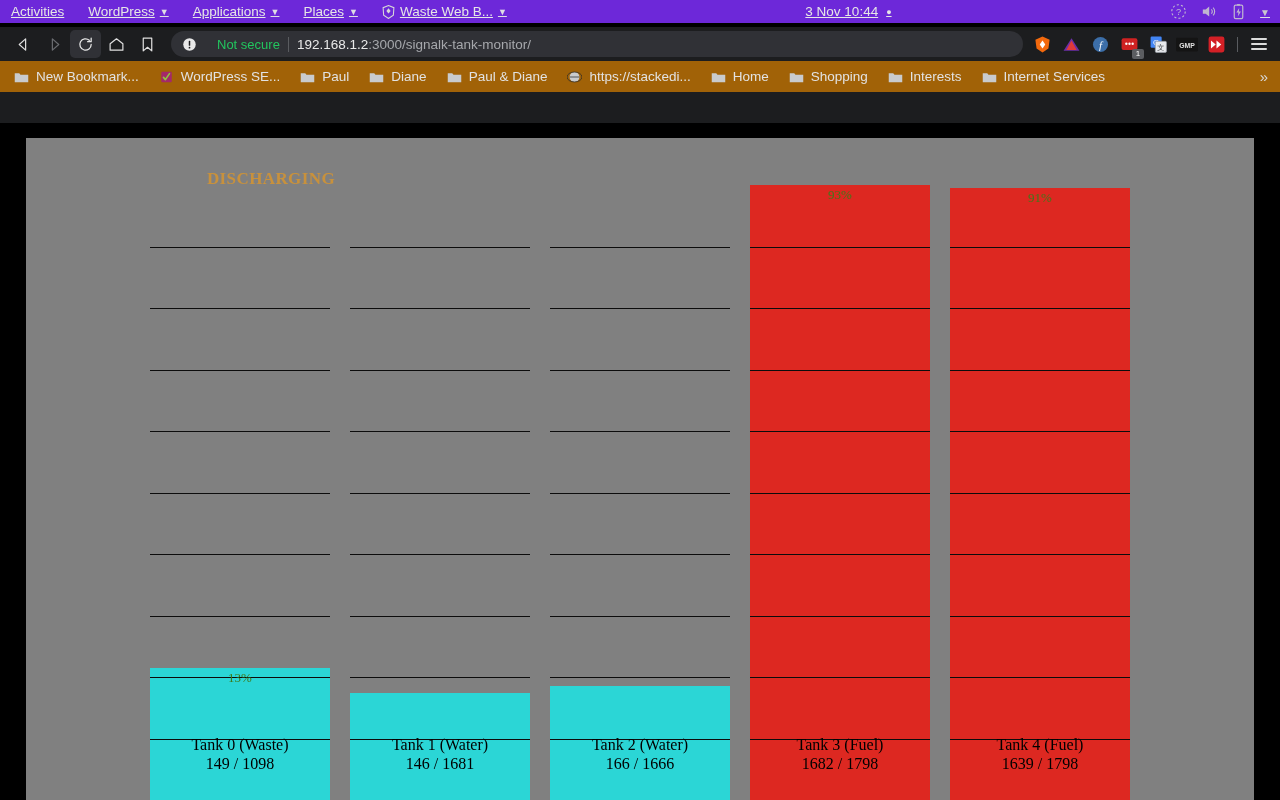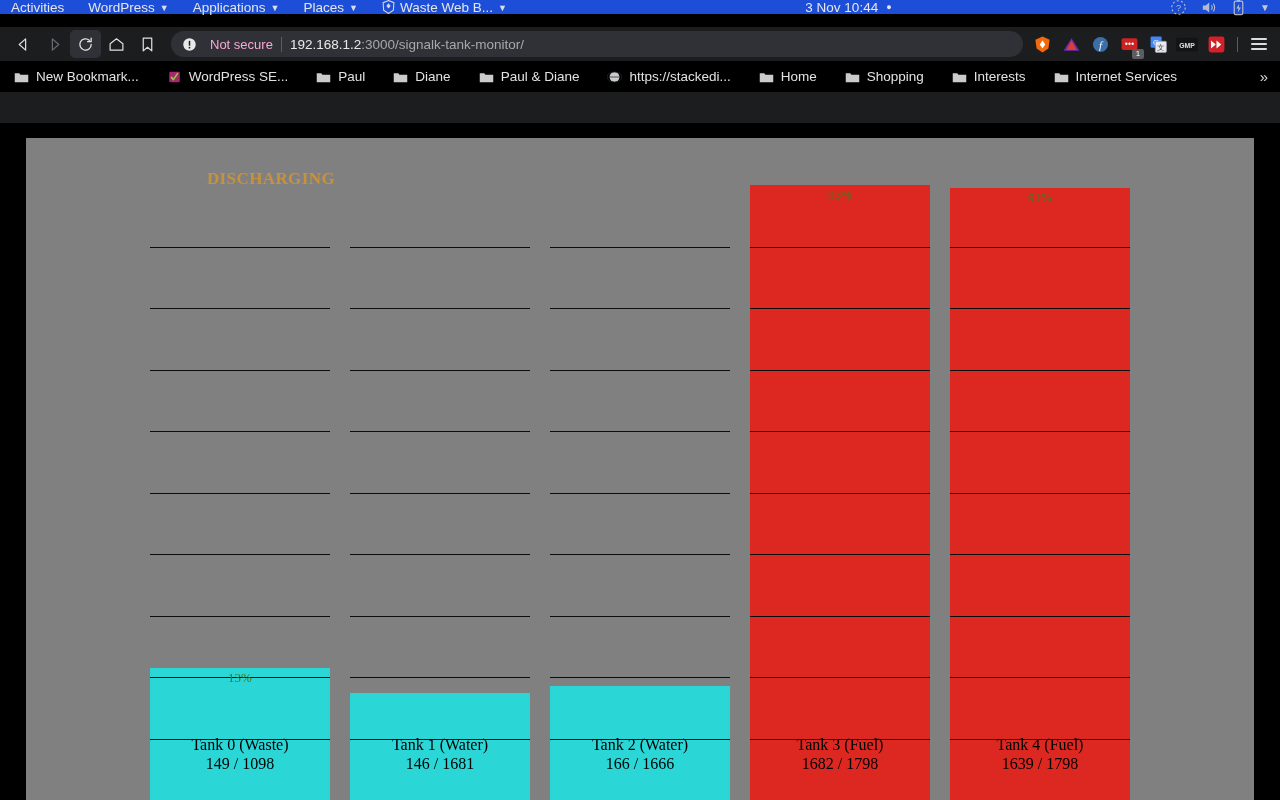--- a/index.html
+++ b/index.html
@@ -3,23 +3,23 @@
 <meta charset="utf-8">
 <style>
   html,body{margin:0;padding:0;}
   body{
     width:1280px;height:800px;overflow:hidden;background:#000;
     font-family:"Liberation Sans", sans-serif;
     -webkit-font-smoothing:antialiased;
   }
   
   .gnome-bar{
-    position:absolute;left:0;top:0;width:1280px;height:14px;
-    background:#1d4ed8;color:#e6e6e6;font-size:13.5px;
-    display:flex;align-items:center;
+    position:absolute;left:0;top:0;width:1280px;height:23px;
+    background:#6d28d9;color:#e6e6e6;font-size:13.5px;
+    display:flex;align-items:center;text-decoration:underline;
   }
   .gnome-item{display:flex;align-items:center;gap:5px;padding:0 12px;height:27px;white-space:nowrap;}
   .gnome-item.first{padding-left:11px;}
   .caret{font-size:9px;line-height:1;opacity:.95;position:relative;top:1px;}
   .gnome-spacer{flex:1;}
   .gnome-right{display:flex;align-items:center;gap:13px;padding-right:10px;}
   .sysicon{width:17px;height:17px;display:block;opacity:.85;}
   .brave-tri{width:13px;height:14px;display:block;}
 
   
@@ -35,34 +35,34 @@
   .wincontrols{position:absolute;right:0;top:0;height:30px;display:flex;align-items:center;gap:0;}
   .wc{width:34px;height:30px;display:flex;align-items:center;justify-content:center;color:#dcdcdc;font-size:13px;}
 
   .navbar{height:34px;background:#1c1d1f;display:flex;align-items:center;padding:0 8px;gap:0;}
   .navbtn{width:31px;height:28px;display:flex;align-items:center;justify-content:center;border-radius:5px;}
   .navbtn.active{background:#303136;}
   .omnibox{
     flex:1;height:26px;background:#303136;border-radius:14px;margin:0 8px;
     display:flex;align-items:center;padding:0 11px;gap:8px;color:#e3e3e3;font-size:13px;min-width:0;
   }
-  .notsecure{display:flex;align-items:center;gap:13px;color:#f9a8d4;font-size:13px;white-space:nowrap;}
+  .notsecure{display:flex;align-items:center;gap:20px;color:#22c55e;font-size:13px;white-space:nowrap;}
   .vdiv{width:1px;height:15px;background:#5a5c60;}
   .url{white-space:nowrap;overflow:hidden;text-overflow:ellipsis;font-size:13.5px;color:#e9e9e9;}
   .url .dim{color:#a6a8ac;}
   .ext-tray{display:flex;align-items:center;gap:7px;padding-right:2px;}
   .extbtn{width:22px;height:22px;display:flex;align-items:center;justify-content:center;position:relative;}
   .badge{
     position:absolute;right:-4px;bottom:-4px;background:#5b5d61;color:#fff;font-size:8px;
     border-radius:2px;padding:0 2px;line-height:10px;min-width:8px;text-align:center;
   }
   .hamb{display:flex;flex-direction:column;gap:3px;width:16px;}
   .hamb i{display:block;height:2px;background:#dcdcdc;border-radius:1px;}
 
-  .bookmarks{height:31px;background:#000000;display:flex;align-items:center;padding:0 6px;gap:12px;overflow:hidden;}
+  .bookmarks{height:31px;background:#a16207;display:flex;align-items:center;padding:0 6px;gap:4px;overflow:hidden;}
   .bm{display:flex;align-items:center;gap:7px;padding:0 8px;height:31px;color:#e2e2e2;font-size:13.5px;white-space:nowrap;}
   .bm-chev{margin-left:auto;color:#d8d8d8;font-size:15px;padding-right:6px;}
   .folder{width:15px;height:12px;display:block;}
 
   
   .viewport{position:absolute;left:0;top:123px;width:1280px;height:677px;background:#000;overflow:hidden;}
   .page{position:absolute;left:26px;top:15px;width:1228px;height:662px;background:#808080;}
   .status-label{
     position:absolute;left:155px;top:31px;width:180px;
     font-family:"Liberation Serif", serif;font-weight:bold;font-size:17px;

